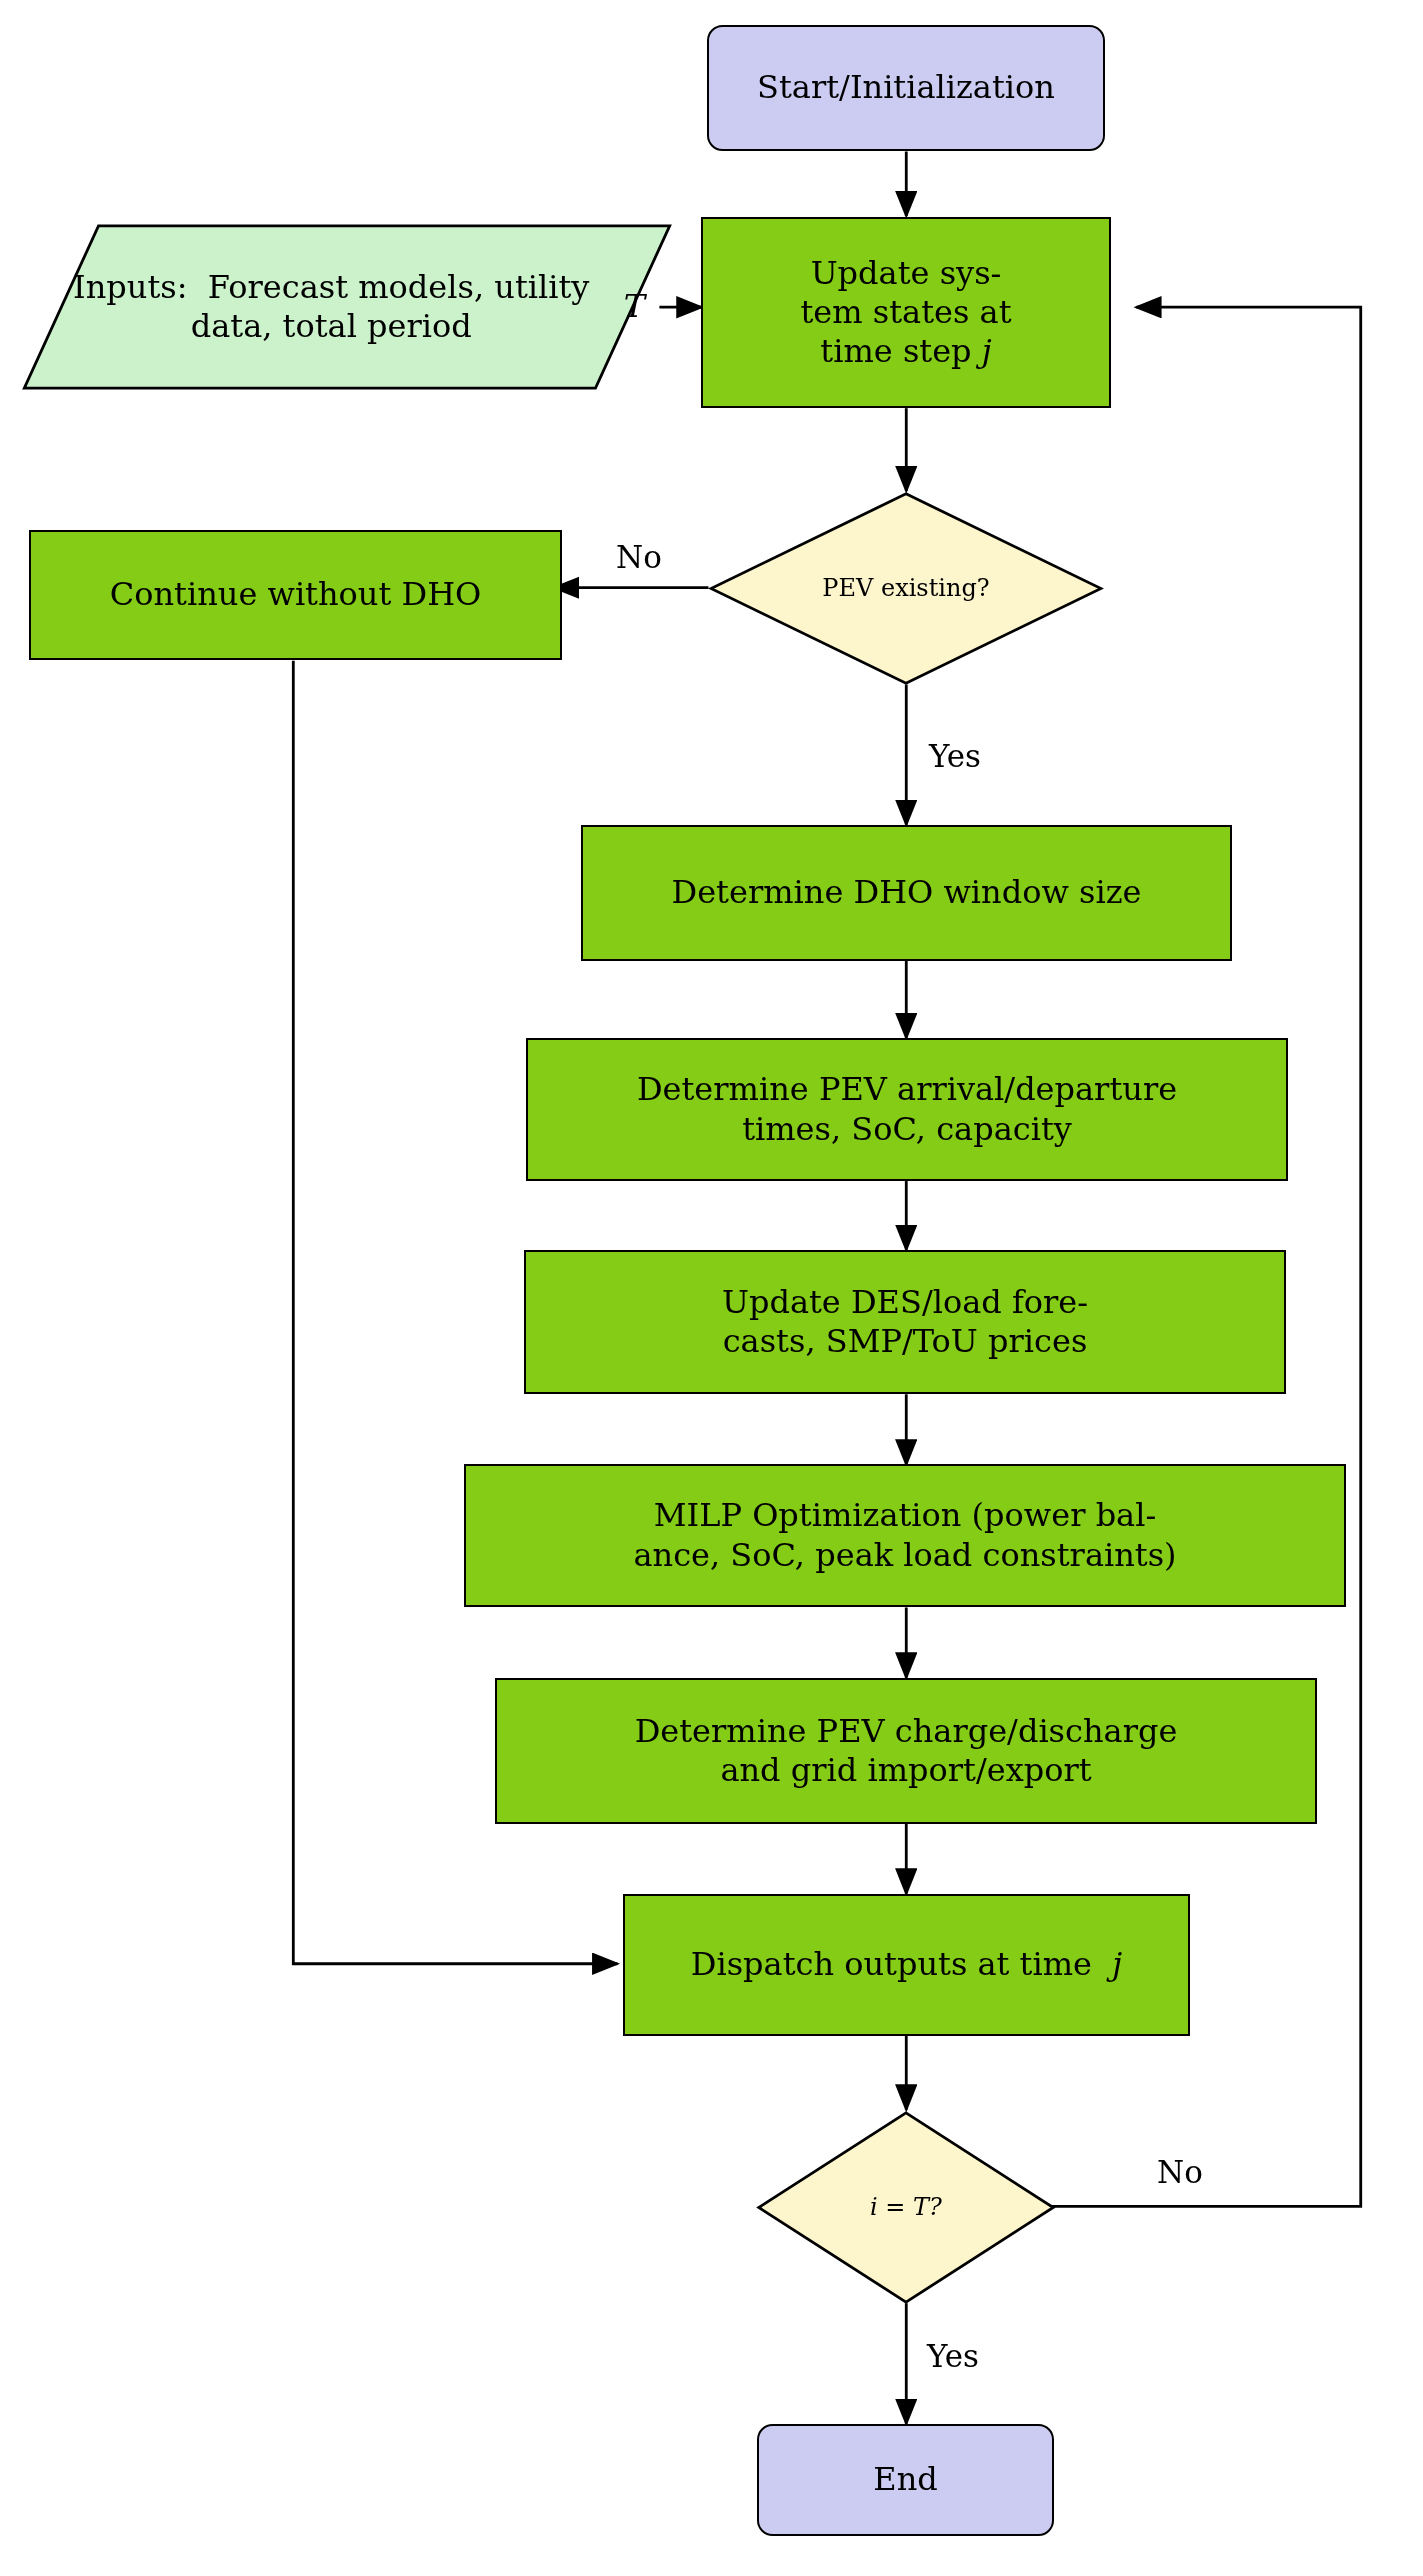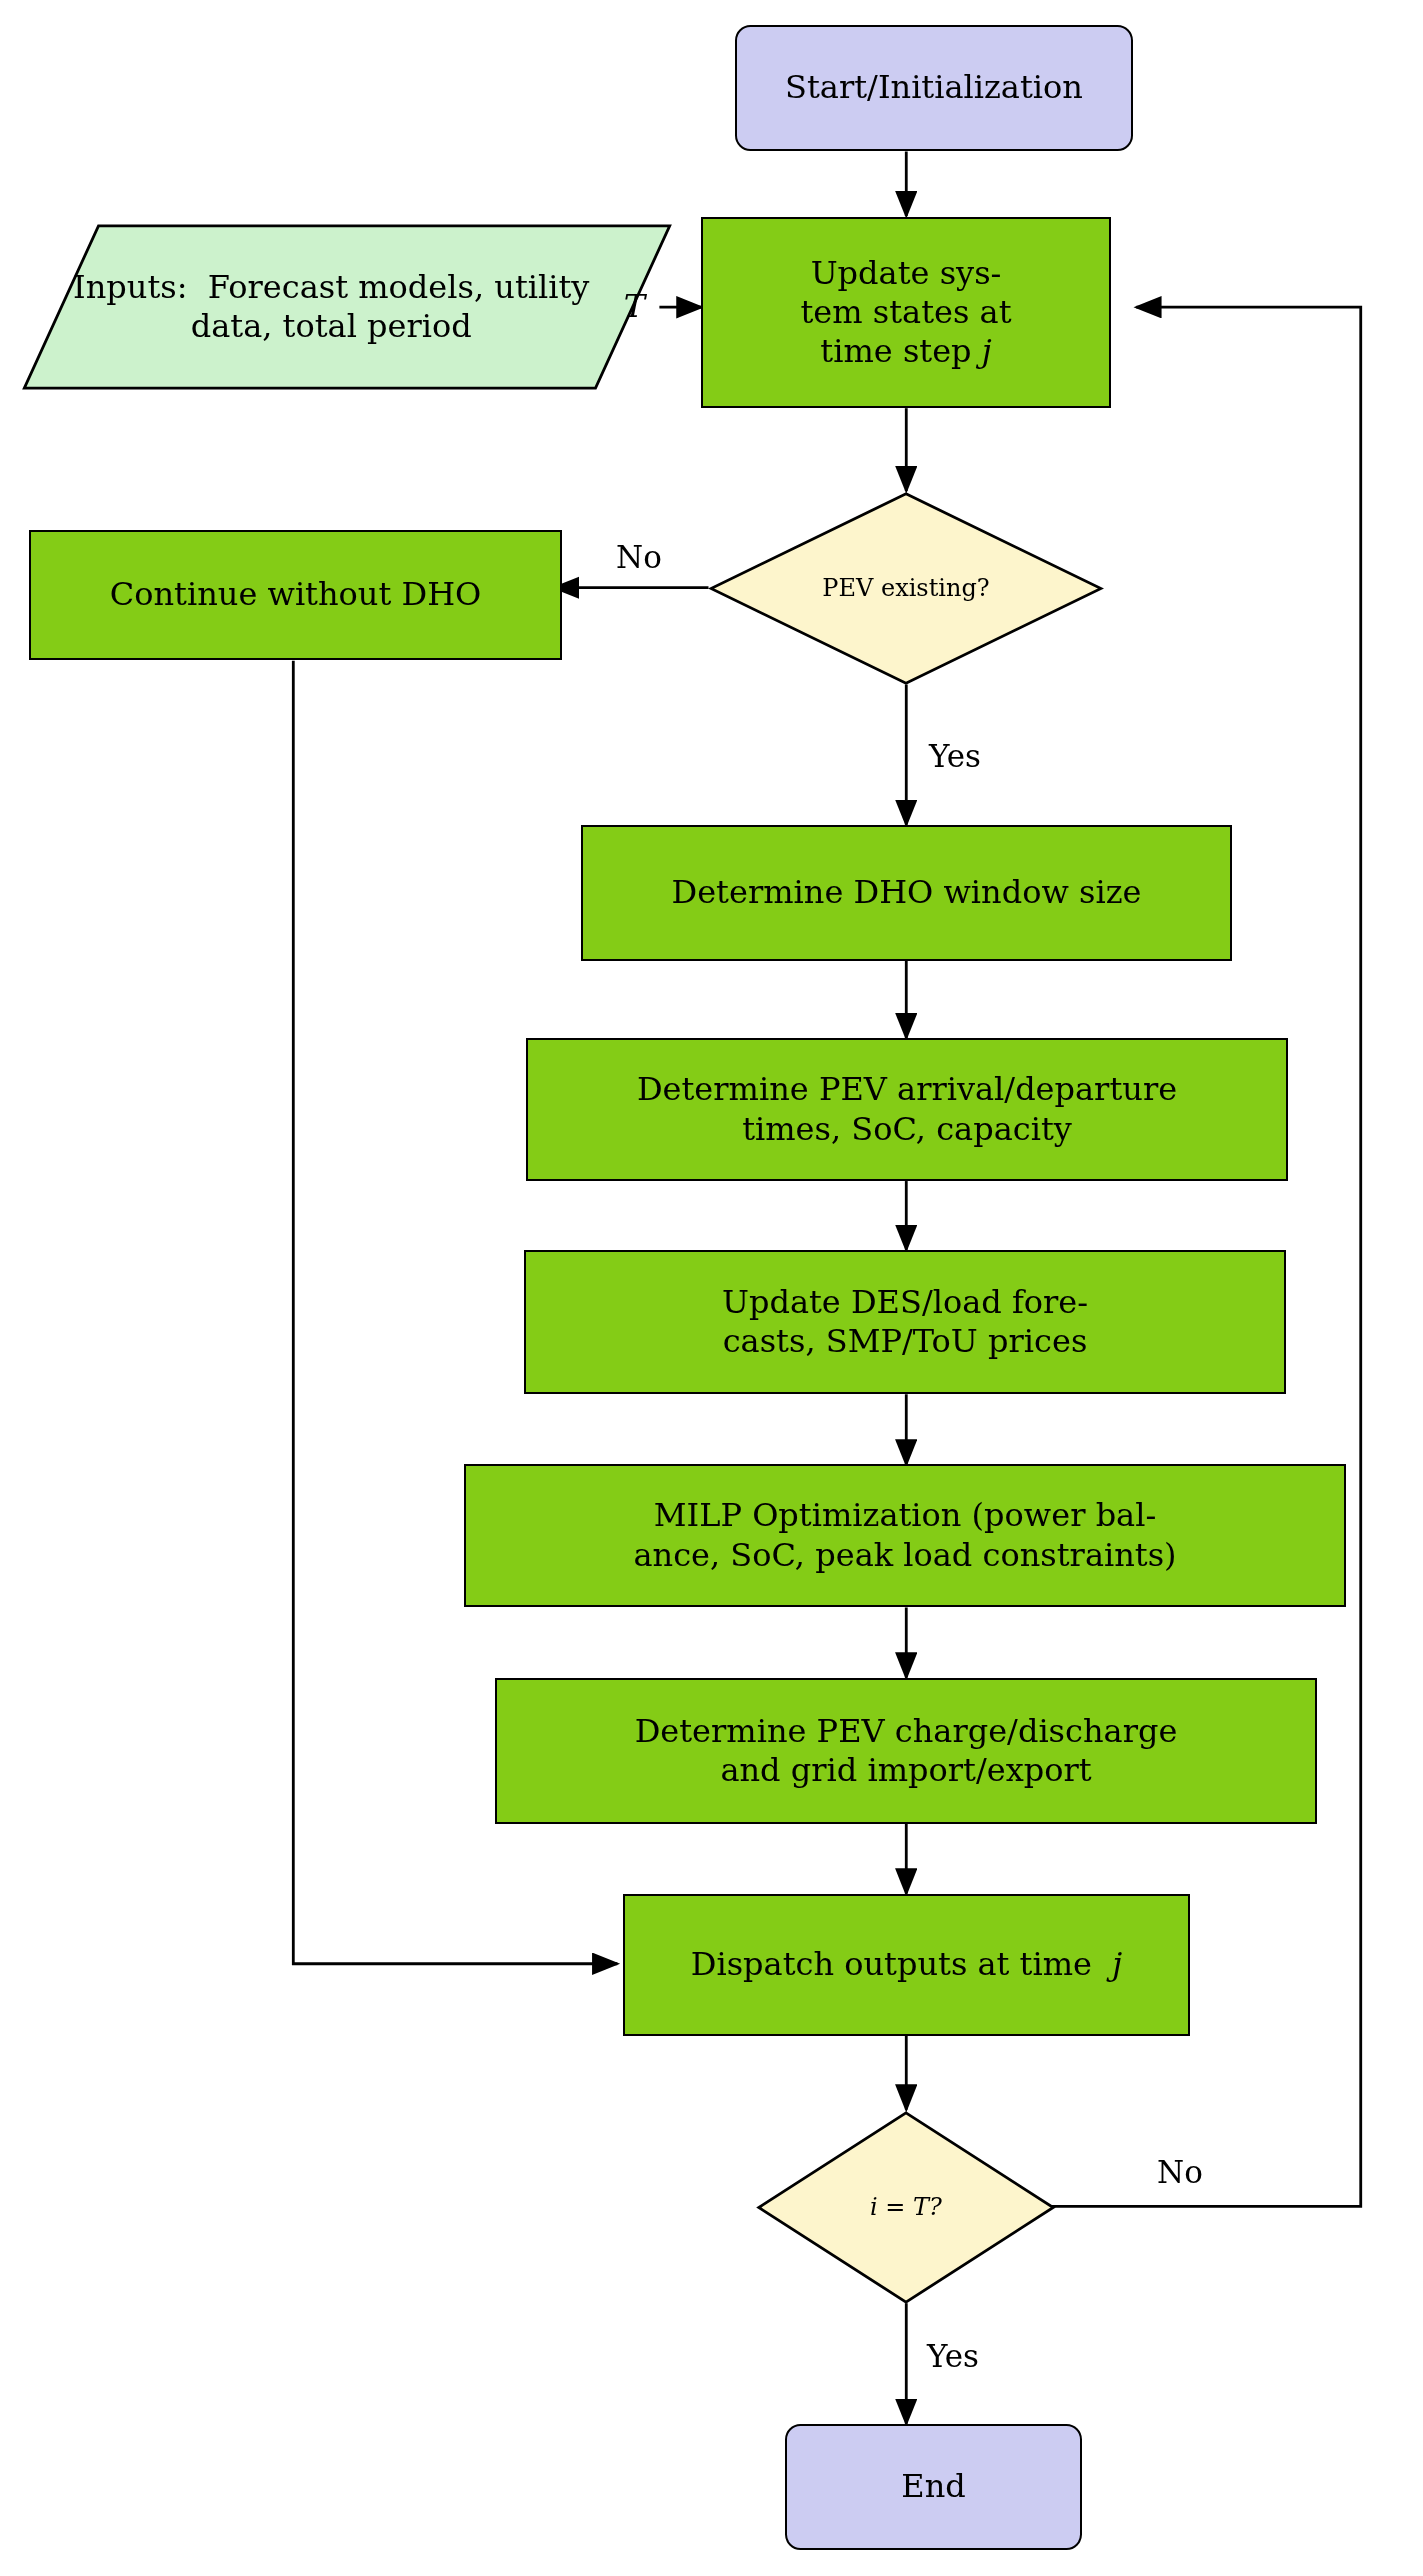--- a/index.html
+++ b/index.html
@@ -31,21 +31,20 @@
     padding: 2.8px 7px;
   }
   .rounded {
     border-radius: 15.4px;
   }
   .process {
     background: #84cc16;
   }
   .startend {
     background: #ccccf2;
-    margin-left: 28px;
   }
   .decision-wrap {
     position: absolute;
     display: flex;
     align-items: center;
     justify-content: center;
   }
   .decision-wrap svg {
     position: absolute;
     left: 0;
@@ -195,21 +194,21 @@
     <span>Determine PEV charge/discharge<br>and grid import/export</span>
   </div>
 
   <div class="decision-wrap" style="left:756px; top:2110px; width:300px; height:195px;">
     <svg width="300" height="195" viewBox="0 0 428 278">
       <polygon points="214,4 424,139 214,274 4,139" fill="#fdf5cc" stroke="#000000" stroke-width="4"></polygon>
     </svg>
     <div class="decision-label ital">i = T?</div>
   </div>
 
-  <div class="node rounded startend" style="left:757px; top:2424px; width:297px; height:126px;">
+  <div class="node rounded startend" style="left:757px; top:2424px; width:297px; height:112px;">
     <span>End</span>
   </div>
 
   <div class="edge-label" style="left:616px; top:539px;">No</div>
   <div class="edge-label" style="left:929px; top:738px;">Yes</div>
   <div class="edge-label" style="left:1157px; top:2154px;">No</div>
   <div class="edge-label" style="left:927px; top:2338px;">Yes</div>
 
 </div>
 

